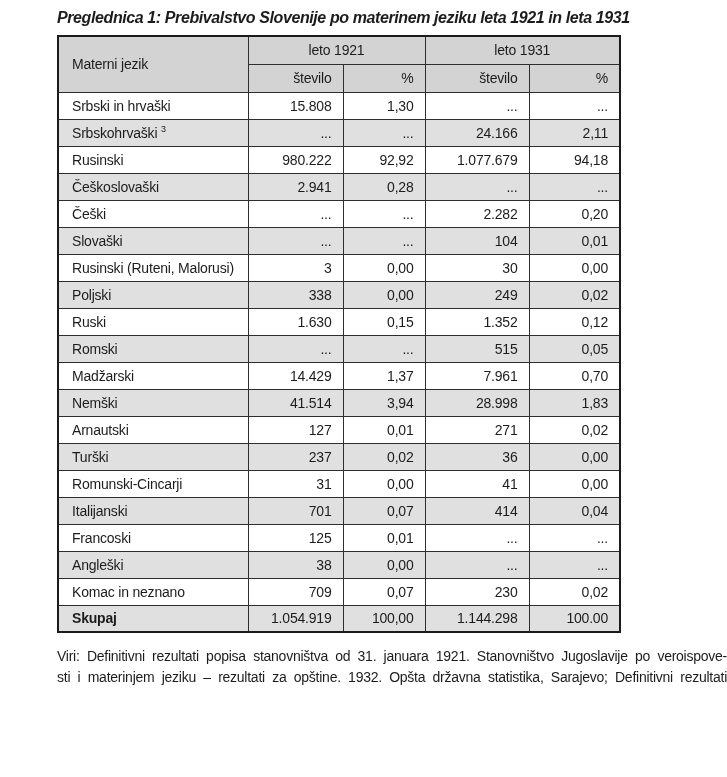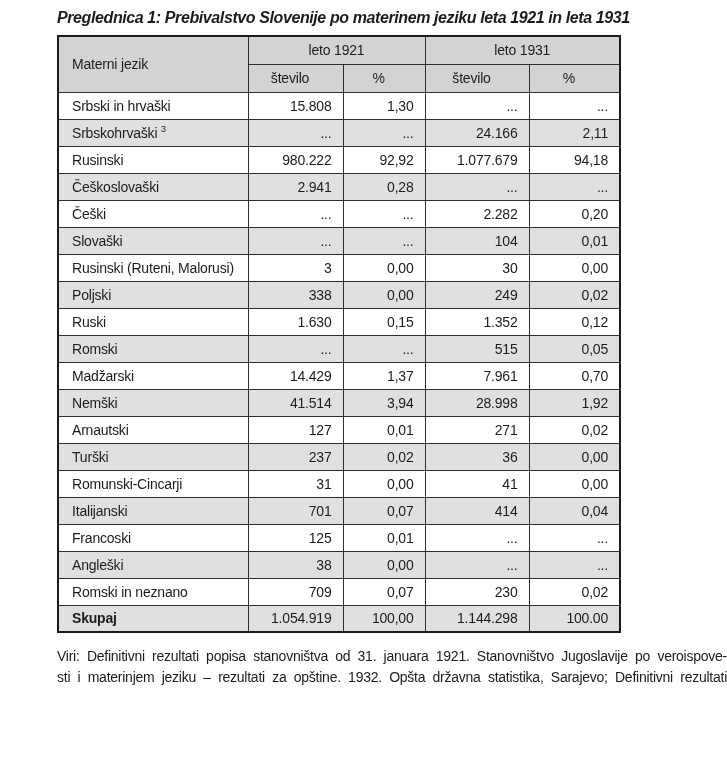--- a/index.html
+++ b/index.html
@@ -36,21 +36,21 @@
     letter-spacing: -0.2px;
     padding: 0;
     height: 27px;
     box-sizing: border-box;
     overflow: hidden;
     white-space: nowrap;
   }
   .tbl thead th { background: #d3d3d3; height: 28px; }
   .tbl th.lang-h { text-align: left; padding-left: 13px; }
   .tbl th.group { text-align: center; }
-  .tbl th.num-h { padding-right: 11px; }
+  .tbl th.num-h { text-align: right; padding-right: 11px; }
   .tbl td.lang { text-align: left; padding-left: 13px; background: #ffffff; }
   .tbl td.num  { text-align: right; padding-right: 11px; background: #ffffff; }
   .tbl tbody tr:nth-child(even) td { background: #e0e0e0; }
   .tbl tbody tr:last-child td:first-child { font-weight: bold; }
   .tbl sup { font-size: 9px; letter-spacing: 0; }
   .sources {
     width: 670px;
     margin-top: 13px;
     font-size: 14px;
     letter-spacing: -0.25px;
@@ -164,21 +164,21 @@
           <td class="num">14.429</td>
           <td class="num">1,37</td>
           <td class="num">7.961</td>
           <td class="num">0,70</td>
         </tr>
         <tr>
           <td class="lang">Nemški</td>
           <td class="num">41.514</td>
           <td class="num">3,94</td>
           <td class="num">28.998</td>
-          <td class="num">1,92</td>
+          <td class="num">1,83</td>
         </tr>
         <tr>
           <td class="lang">Arnautski</td>
           <td class="num">127</td>
           <td class="num">0,01</td>
           <td class="num">271</td>
           <td class="num">0,02</td>
         </tr>
         <tr>
           <td class="lang">Turški</td>
@@ -209,21 +209,21 @@
           <td class="num">...</td>
         </tr>
         <tr>
           <td class="lang">Angleški</td>
           <td class="num">38</td>
           <td class="num">0,00</td>
           <td class="num">...</td>
           <td class="num">...</td>
         </tr>
         <tr>
-          <td class="lang">Romski in neznano</td>
+          <td class="lang">Komac in neznano</td>
           <td class="num">709</td>
           <td class="num">0,07</td>
           <td class="num">230</td>
           <td class="num">0,02</td>
         </tr>
         <tr>
           <td class="lang">Skupaj</td>
           <td class="num">1.054.919</td>
           <td class="num">100,00</td>
           <td class="num">1.144.298</td>

